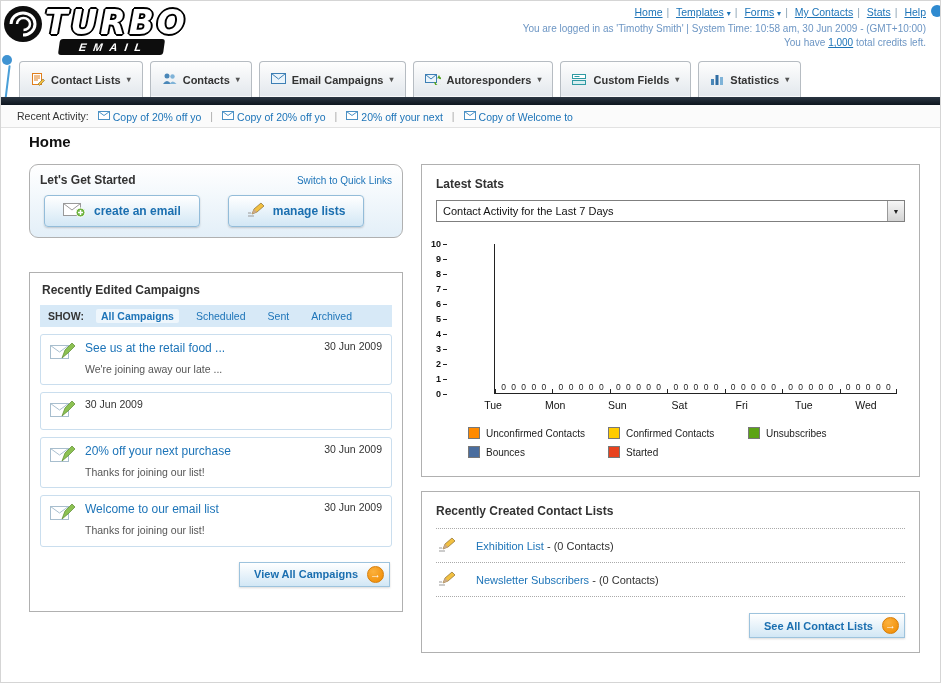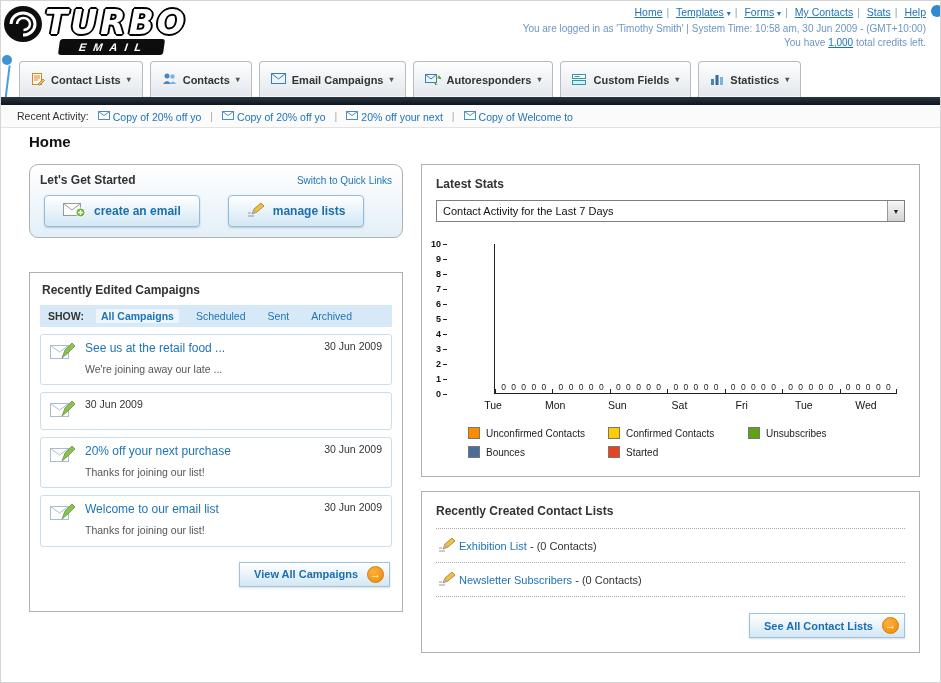--- a/index.html
+++ b/index.html
@@ -87,21 +87,21 @@
   .zeros { position:absolute; bottom:1px; left:0; right:0; text-align:center; font-size:8.5px; word-spacing:3px; color:#222; }
   .x-labels { display:flex; margin-left:26px; margin-right:8px; padding-top:5px; }
   .xlabel { flex:1; text-align:center; font-size:10.5px; color:#111; }
   .legend { margin:16px 0 4px 32px; display:flex; flex-wrap:wrap; row-gap:7px; max-width:440px; }
   .legend-item { width:140px; display:flex; align-items:center; gap:6px; font-size:10px; color:#222; }
   .legend-item .swatch { width:12px; height:12px; border:1px solid #777; flex:none; }
 
   
   .contact-lists { padding:12px 14px 14px; }
   .cl-items { margin-top:10px; border-top:1px dotted #aaa; }
-  .cl-item { display:flex; align-items:center; gap:3px; padding:8px 2px; border-bottom:1px dotted #aaa; font-size:11px; color:#333; }
+  .cl-item { display:flex; align-items:center; gap:20px; padding:8px 2px; border-bottom:1px dotted #aaa; font-size:11px; color:#333; }
   .cl-item a { color:#1d74b8; text-decoration:none; cursor:pointer; }
   .cl-btn-row { display:flex; justify-content:flex-end; margin-top:16px; }
 </style>
 </head>
 <body>
 
 <div class="page">
 
   <div class="header">
     <div class="logo">

